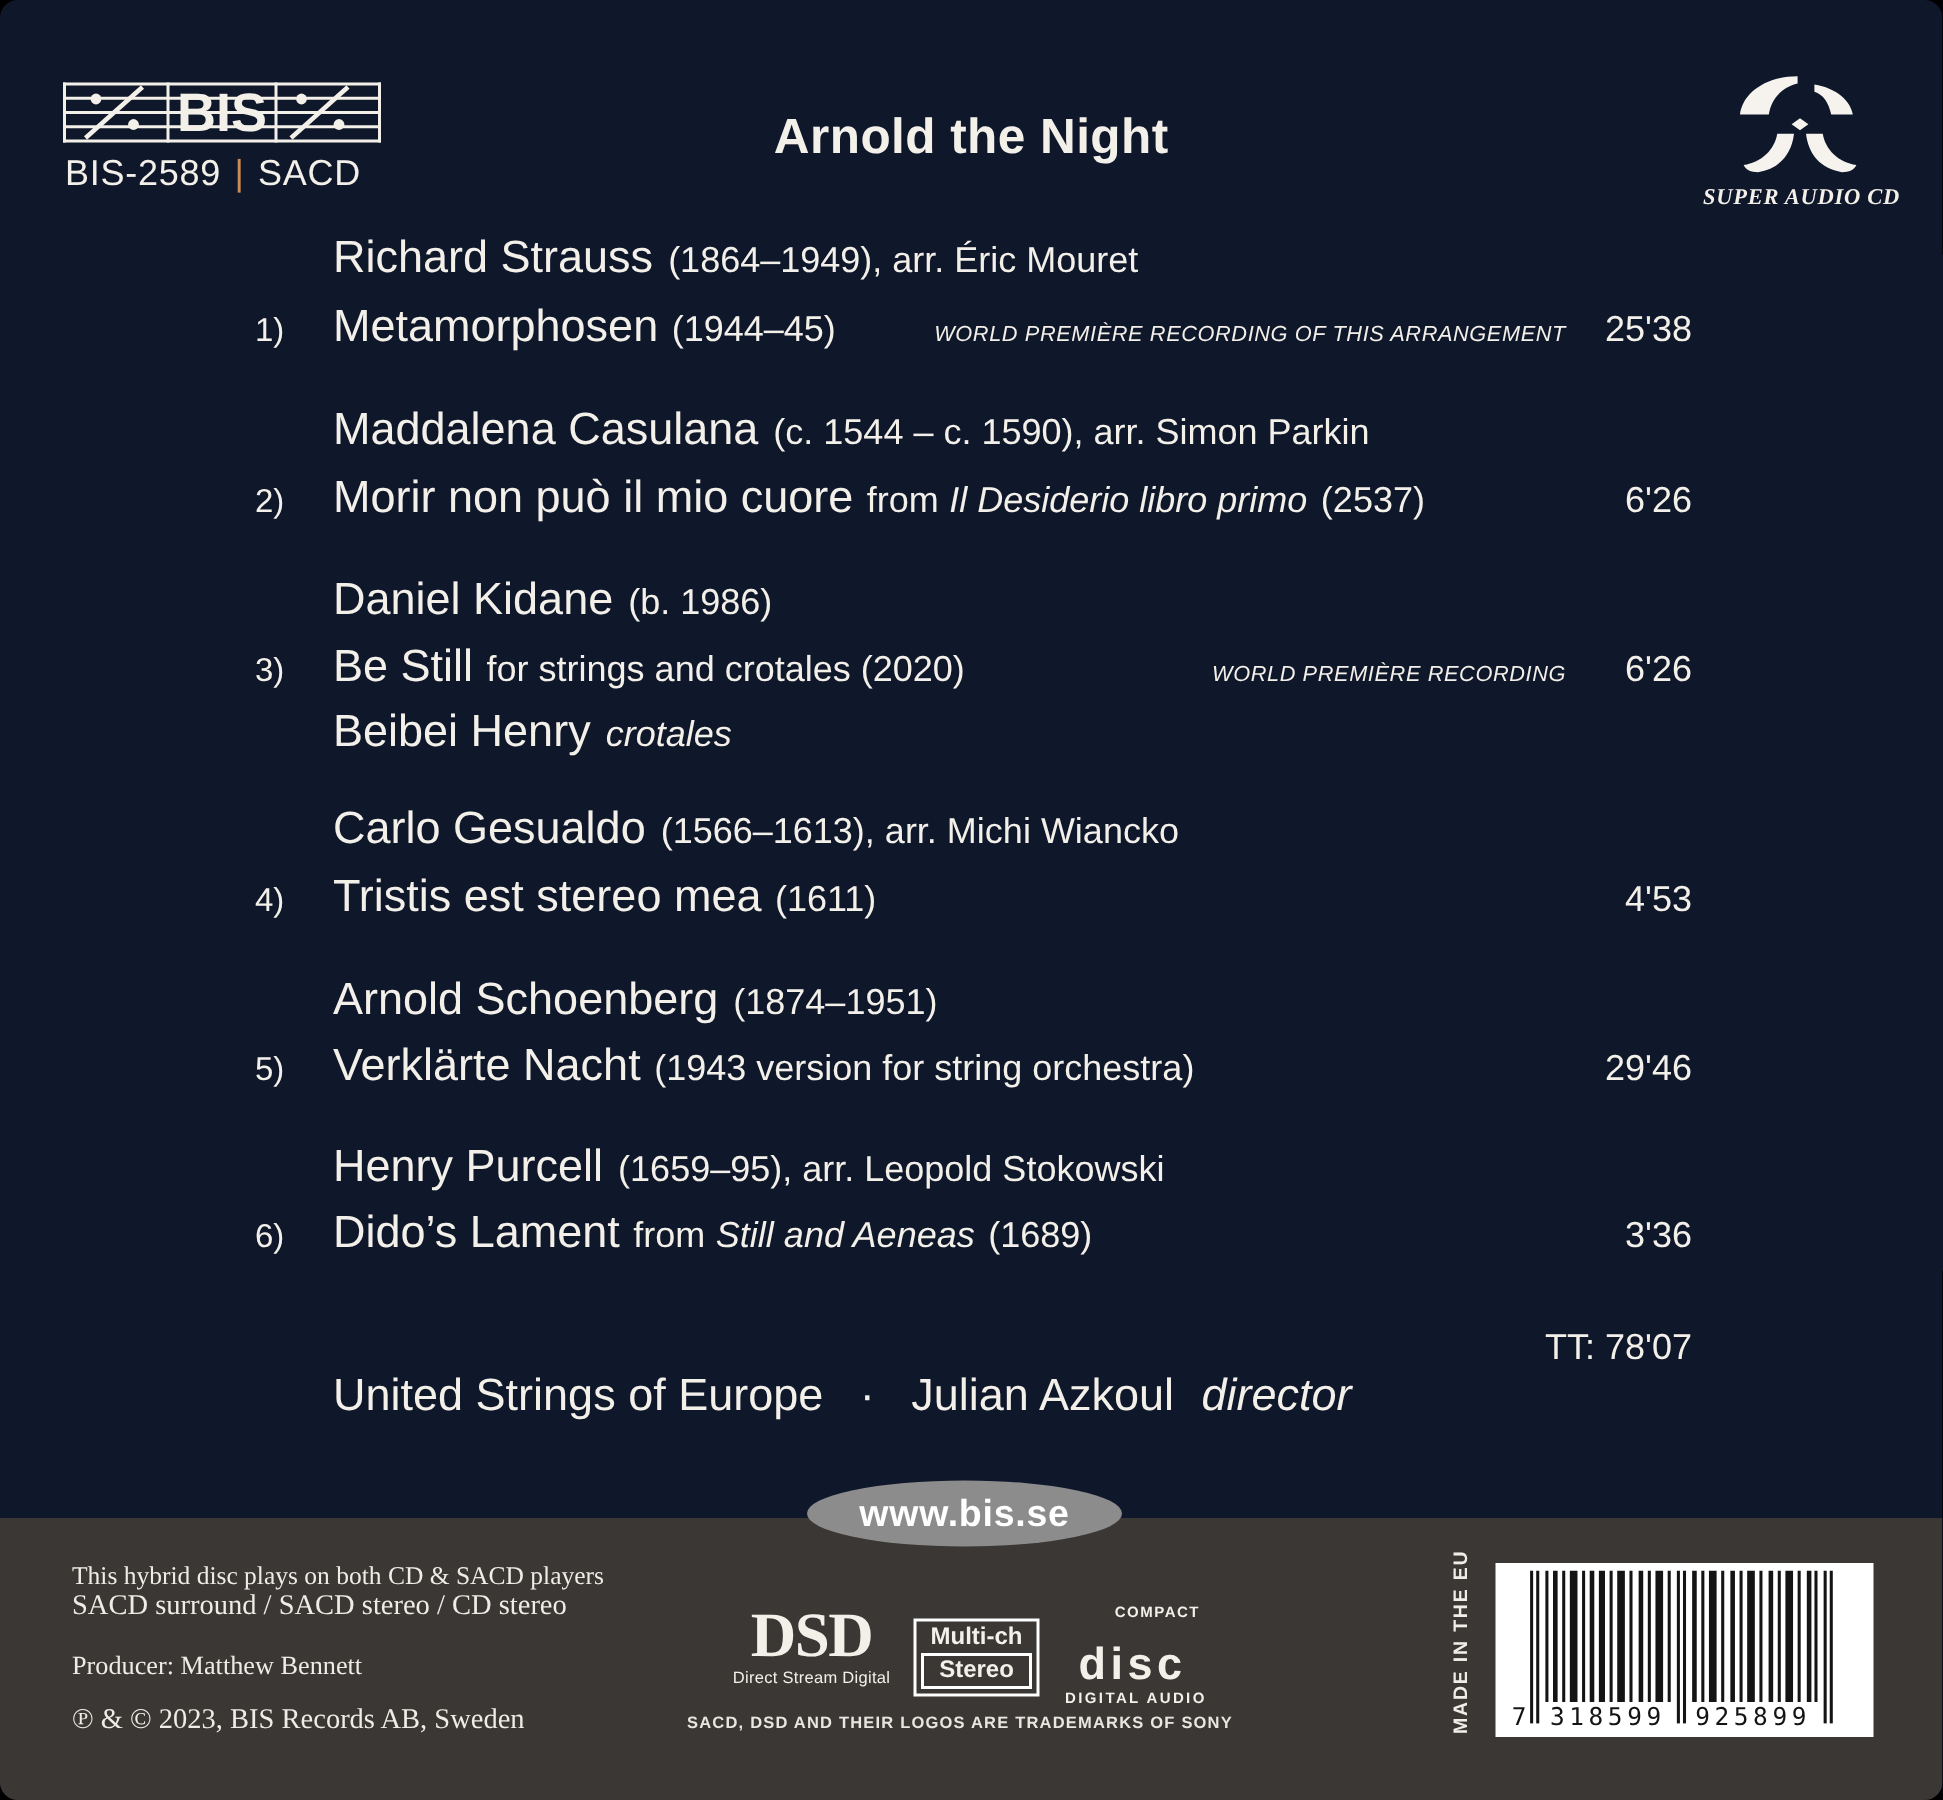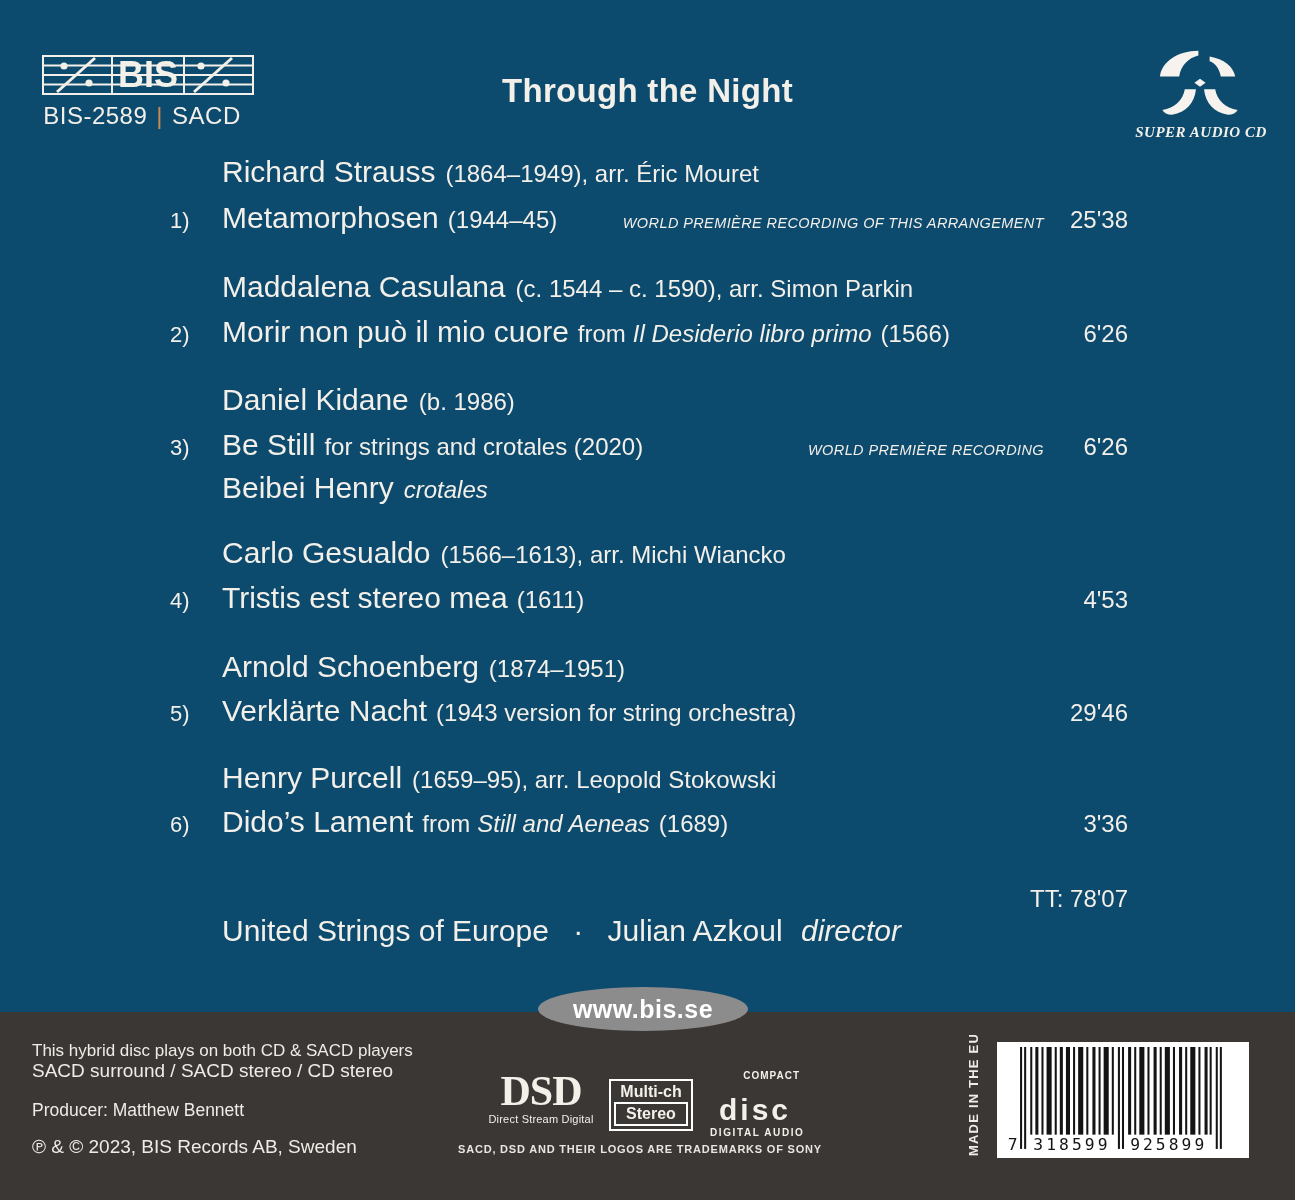--- a/index.html
+++ b/index.html
@@ -1,17 +1,17 @@
 <!DOCTYPE html>
 <html><head>
 <meta charset="utf-8">
 <style>
   html,body{margin:0;padding:0;background:#000;}
-  .cover{position:relative;width:1295px;height:1200px;background:#0c4a6e;color:#f3efe9;
-         font-family:"Liberation Sans",sans-serif;overflow:hidden;}
+  .cover{position:relative;width:1295px;height:1200px;background:#0f172a;color:#f3efe9;
+         font-family:"Liberation Sans",sans-serif;overflow:hidden;border-radius:12px;}
   .footer-strip{position:absolute;left:0;top:1012px;width:1295px;height:188px;background:#3a3734;}
 
   
   .bis-logo{position:absolute;left:42px;top:53px;}
   .catalog{position:absolute;left:36px;top:102px;width:212px;text-align:center;
            font-size:24px;letter-spacing:.5px;white-space:nowrap;}
   .catalog .divider{color:#c98a55;margin:0 9px;}
   .album-title{position:absolute;left:0;right:0;top:72px;text-align:center;
                font-size:33px;font-weight:700;letter-spacing:.3px;}
   .sacd-logo{position:absolute;left:1152px;top:46px;}
@@ -35,21 +35,21 @@
   .prole{font-size:24px;font-style:italic;margin-left:10px;}
   .tt-row{position:absolute;right:167px;top:885px;font-size:24px;}
   .artists{position:absolute;left:222px;top:914px;font-size:30px;}
   .artists .sep{margin:0 16px;}
   .artists .dirrole{font-style:italic;margin-left:10px;}
 
   
   .pill{position:absolute;left:538px;top:987px;width:210px;height:44px;background:#8c8c8c;
         border-radius:50%;display:flex;align-items:center;justify-content:center;
         font-size:25px;font-weight:700;letter-spacing:.5px;color:#fff;z-index:5;}
-  .fleft{position:absolute;left:32px;color:#efece7;white-space:nowrap;}
+  .fleft{position:absolute;left:48px;color:#efece7;white-space:nowrap;font-family:Liberation Serif, serif;}
   .hy1{top:1041px;font-size:17px;}
   .hy2{top:1060px;font-size:19px;}
   .prod{top:1100px;font-size:17.5px;}
   .copy{top:1136px;font-size:19px;}
 
   .dsd{position:absolute;left:487px;top:1072px;width:108px;text-align:center;}
   .dsd-main{font-family:"Liberation Serif",serif;font-weight:700;font-size:42px;
             line-height:.95;letter-spacing:-1px;}
   .dsd-sub{font-size:11px;margin-top:1px;letter-spacing:.2px;white-space:nowrap;}
 
@@ -101,21 +101,21 @@
         <circle cx="159" cy="13" r="3.6" fill="#f3efe9"></circle>
         <circle cx="184" cy="30" r="3.6" fill="#f3efe9"></circle>
       </g>
     </svg>
   </div>
 
   <div class="catalog">
     <span>BIS-2589</span><span class="divider">|</span><span>SACD</span>
   </div>
 
-  <div class="album-title">Through the Night</div>
+  <div class="album-title">Arnold the Night</div>
 
   <div class="sacd-logo">
     <svg width="96" height="76" viewBox="0 0 120 95">
       <g fill="#f6f3ee">
         <path d="M58 6 C 32 6 12 20 10 38 L 34 38 C 36 25 45 15 58 12 Z"></path>
         <path d="M72 13 C 90 16 102 26 104 38 L 86 38 C 84 28 79 21 72 19 Z"></path>
         <path d="M60 41 L 67 46 L 60 51 L 53 46 Z"></path>
         <path d="M55 54 C 53 71 43 83 25 86 C 19 86 15 84 13 80 C 28 78 39 67 41 54 Z"></path>
         <path d="M65 54 C 67 71 77 83 95 86 C 101 86 105 84 107 80 C 92 78 81 67 79 54 Z"></path>
       </g>
@@ -138,21 +138,21 @@
 
   <div class="row composer-row" style="top:270px">
     <span>Maddalena Casulana</span>
     <span class="cnote">(c. 1544 – c. 1590), arr. Simon Parkin</span>
   </div>
   <div class="row" style="top:315px">
     <span class="tnum">2)</span>
     <span class="ttitle">Morir non può il mio cuore</span>
     <span class="fromw">from</span>
     <span class="fromsrc">Il Desiderio libro primo</span>
-    <span class="tnote">(1566)</span>
+    <span class="tnote">(2537)</span>
     <span class="spacer"></span>
     <span class="duration">6'26</span>
   </div>
 
   <div class="row composer-row" style="top:383px">
     <span>Daniel Kidane</span>
     <span class="cnote">(b. 1986)</span>
   </div>
   <div class="row" style="top:428px">
     <span class="tnum">3)</span>

